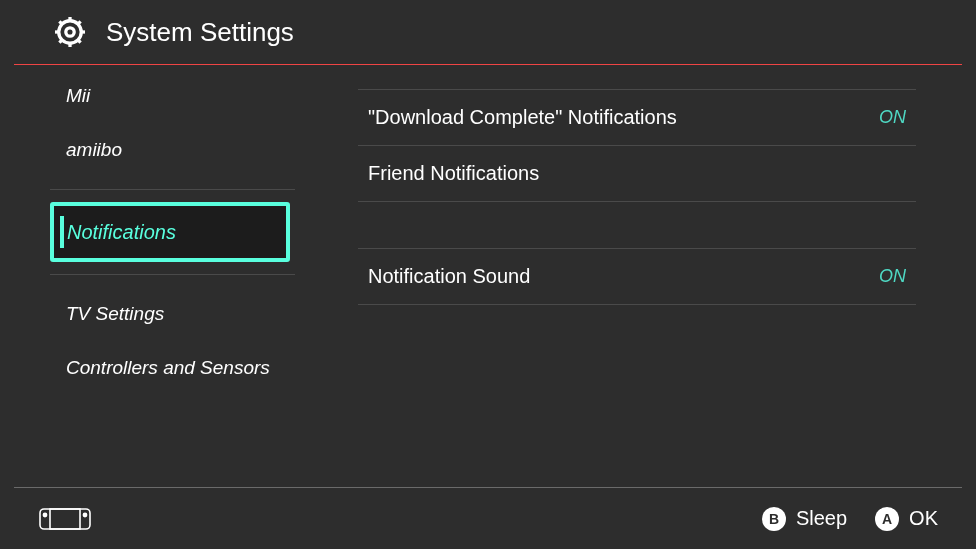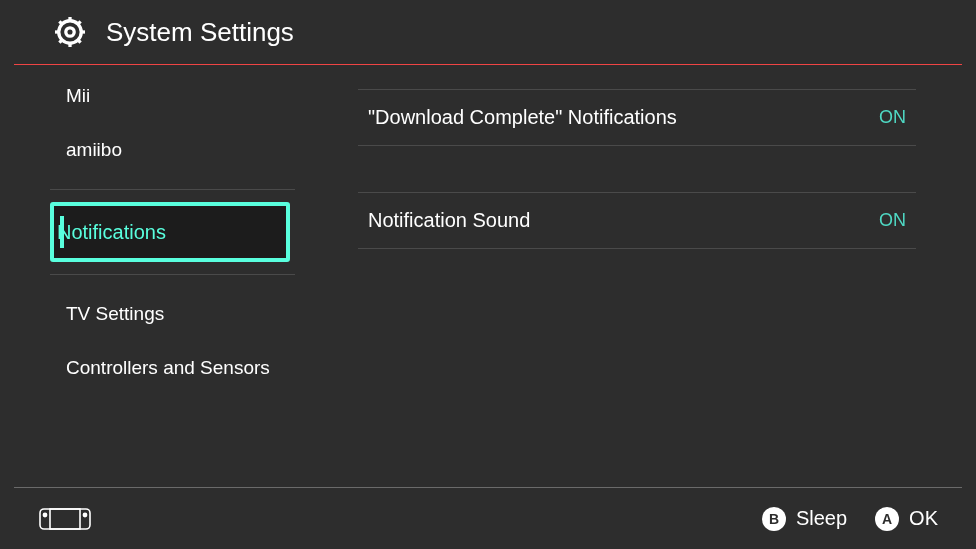--- a/index.html
+++ b/index.html
@@ -47,35 +47,36 @@
       overflow: hidden;
     }
     .sidebar-item {
       height: 54px;
       display: flex;
       align-items: center;
       padding-left: 16px;
       font-size: 19px;
       color: #ffffff;
       cursor: pointer;
+      font-style: italic;
     }
     .sidebar-divider {
       border-bottom: 1px solid #4a4a4a;
       margin: 12px 0 12px 0;
       width: 245px;
     }
     .sidebar-item.selected {
       border: 4px solid #59ffde;
       border-radius: 3px;
       background: #1c1c1c;
       color: #59ffde;
       position: relative;
       width: 240px;
       height: 60px;
-      padding-left: 3px;
+      padding-left: 13px;
       font-size: 20px;
     }
     .sidebar-item.selected::before {
       content: "";
       position: absolute;
       left: 6px;
       top: 10px;
       bottom: 10px;
       width: 4px;
       background: #59ffde;
@@ -97,20 +98,21 @@
       padding: 0 10px;
       cursor: pointer;
     }
     .setting-label {
       font-size: 20px;
       color: #ffffff;
     }
     .setting-value {
       font-size: 18px;
       color: #4fd9c4;
+      font-style: italic;
     }
     .spacer {
       height: 46px;
     }
     .footer {
       position: absolute;
       bottom: 0;
       left: 14px;
       right: 14px;
       height: 62px;
@@ -190,20 +192,24 @@
       <span>Controllers and Sensors</span>
     </div>
   </div>
 
   <div class="content">
     <div class="content-top-divider"></div>
     <div class="setting-row">
       <span class="setting-label">"Download Complete" Notifications</span>
       <span class="setting-value">ON</span>
     </div>
+    <div class="setting-row">
+      <span class="setting-label">Friend Notifications</span>
+      <span class="setting-value"></span>
+    </div>
     <div class="spacer"></div>
     <div class="content-top-divider"></div>
     <div class="setting-row">
       <span class="setting-label">Notification Sound</span>
       <span class="setting-value">ON</span>
     </div>
   </div>
 </div>
 
 <div class="footer">

